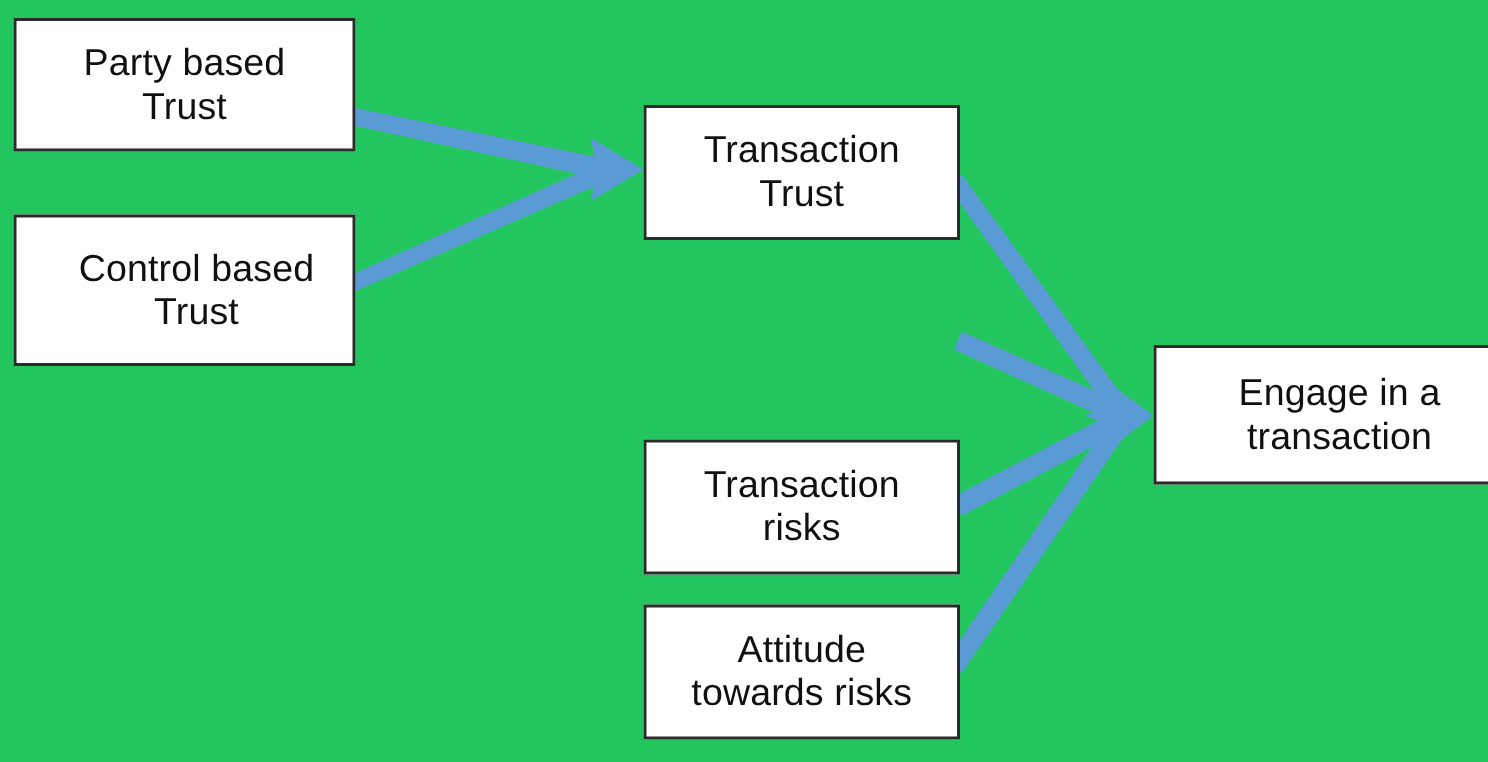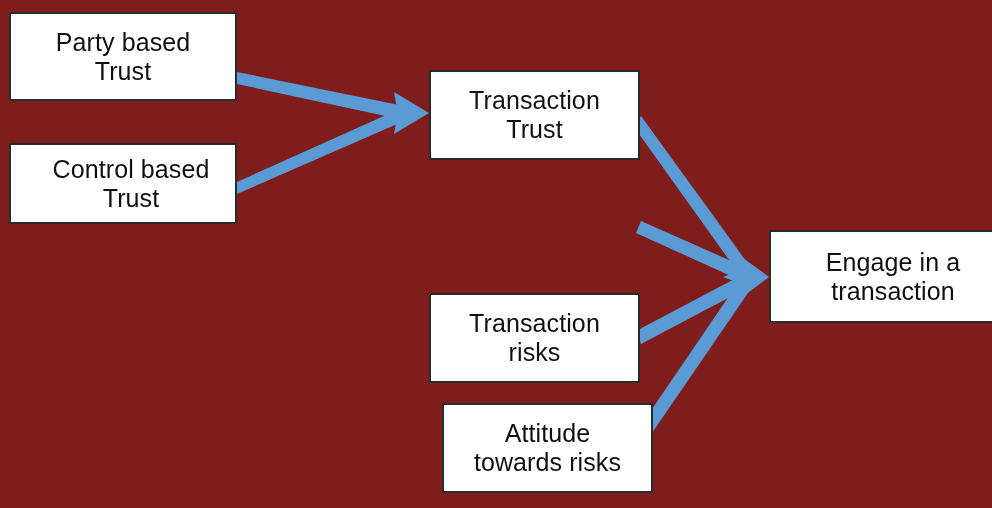--- a/index.html
+++ b/index.html
@@ -42,33 +42,33 @@
     color: #101010;
     font-family: "Liberation Sans", sans-serif;
     font-size: 25px;
     line-height: 1.16;
     letter-spacing: 0.1px;
     white-space: pre-line;
     padding: 0 6px;
   }
   
   #node-party-trust   { left: 9px;   top: 12px;  width: 228px; height: 89px; }
-  #node-control-trust { left: 9px;   top: 143px; width: 228px; height: 81px; padding-left: 16px; }
+  #node-control-trust { left: 9px;   top: 143px; width: 228px; height: 101px; padding-left: 16px; }
   
   #node-transaction-trust { left: 429px; top: 70px;  width: 211px; height: 90px; }
   #node-potential-gains   { left: 429px; top: 180px; width: 211px; height: 90px; }
   #node-transaction-risks { left: 429px; top: 293px; width: 211px; height: 90px; }
   #node-attitude-risks    { left: 429px; top: 403px; width: 211px; height: 90px; }
   
   #node-engage { left: 769px; top: 230px; width: 248px; height: 93px; }
 </style>
 </head>
 <body>
 
-<div id="canvas" style="background: #7f1d1d;">
+<div id="canvas" style="background: #22c55e;">
 
   <svg id="arrow-layer" viewBox="0 0 992 508" width="992" height="508" xmlns="http://www.w3.org/2000/svg">
 
     <polygon fill="#5B9BD5" points="237,72 404,106 404,120 237,84"></polygon>
 
     <polygon fill="#5B9BD5" points="237,182 404,107 404,121 237,194"></polygon>
 
     <polygon fill="#5B9BD5" points="394,92 429,113 394,134 397,117 386,113 397,109"></polygon>
 
     <polygon fill="#5B9BD5" points="641,116 749,265 742,278 634,127"></polygon>
@@ -96,21 +96,21 @@
     <span class="node-label">Transaction
 Trust</span>
   </div>
 
 
   <div class="node" id="node-transaction-risks" style="border-color: rgb(43, 43, 43);">
     <span class="node-label">Transaction
 risks</span>
   </div>
 
-  <div class="node" id="node-attitude-risks" style="border-color: rgb(43, 43, 43); margin-left: 13px;">
+  <div class="node" id="node-attitude-risks" style="border-color: rgb(43, 43, 43);">
     <span class="node-label">Attitude
 towards risks</span>
   </div>
 
   <div class="node" id="node-engage" style="border-color: rgb(43, 43, 43);">
     <span class="node-label">Engage in a
 transaction</span>
   </div>
 
 </div>

